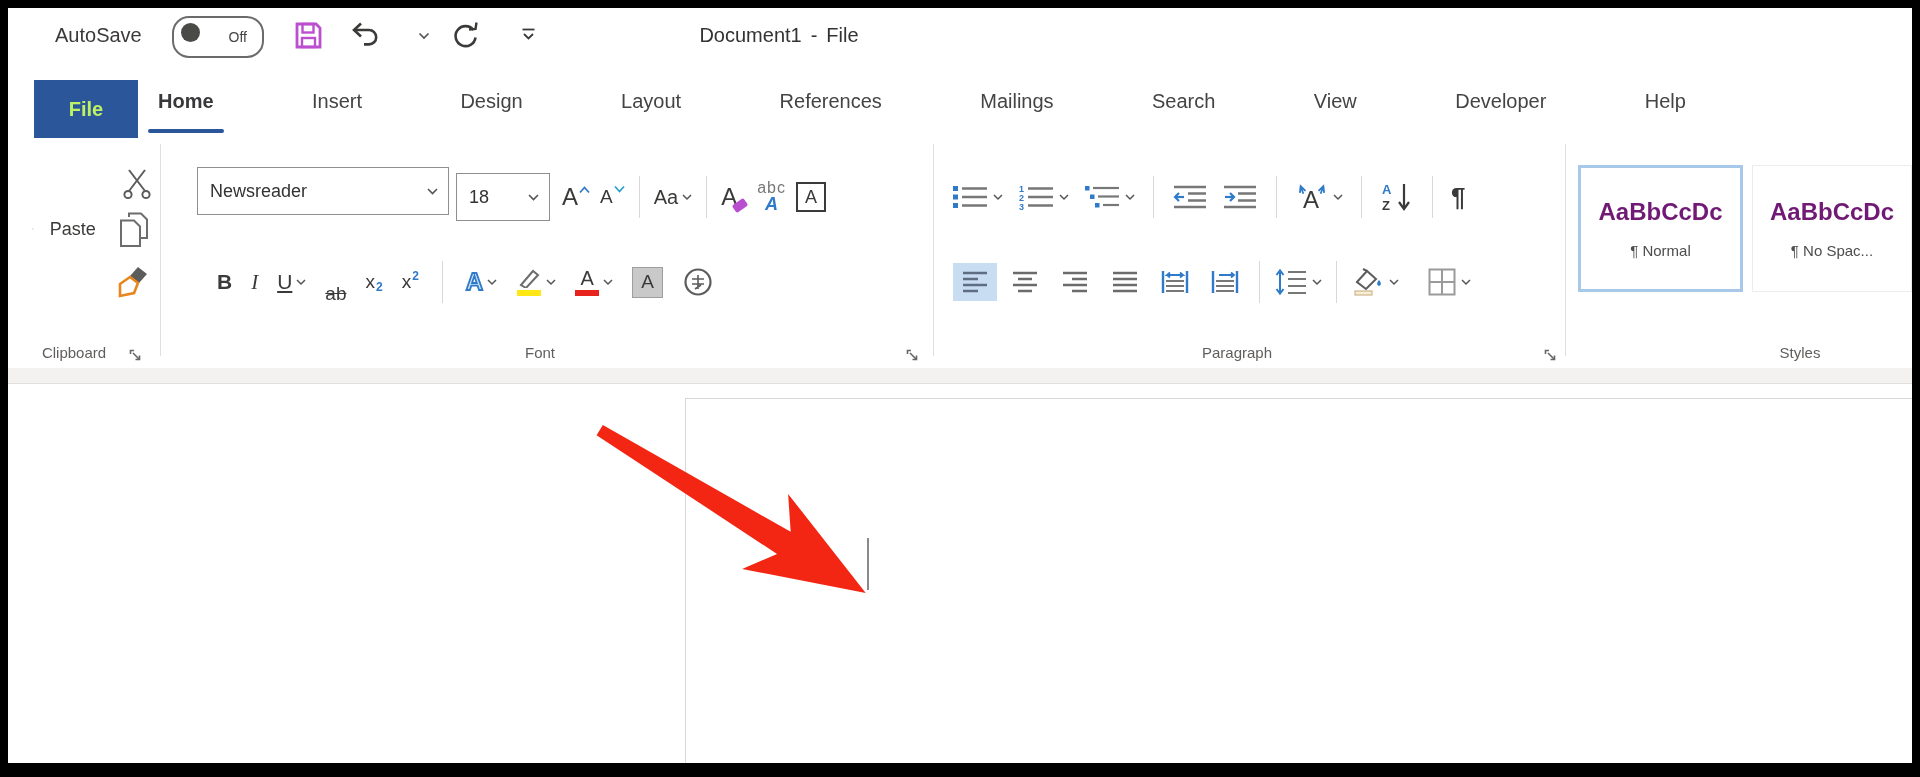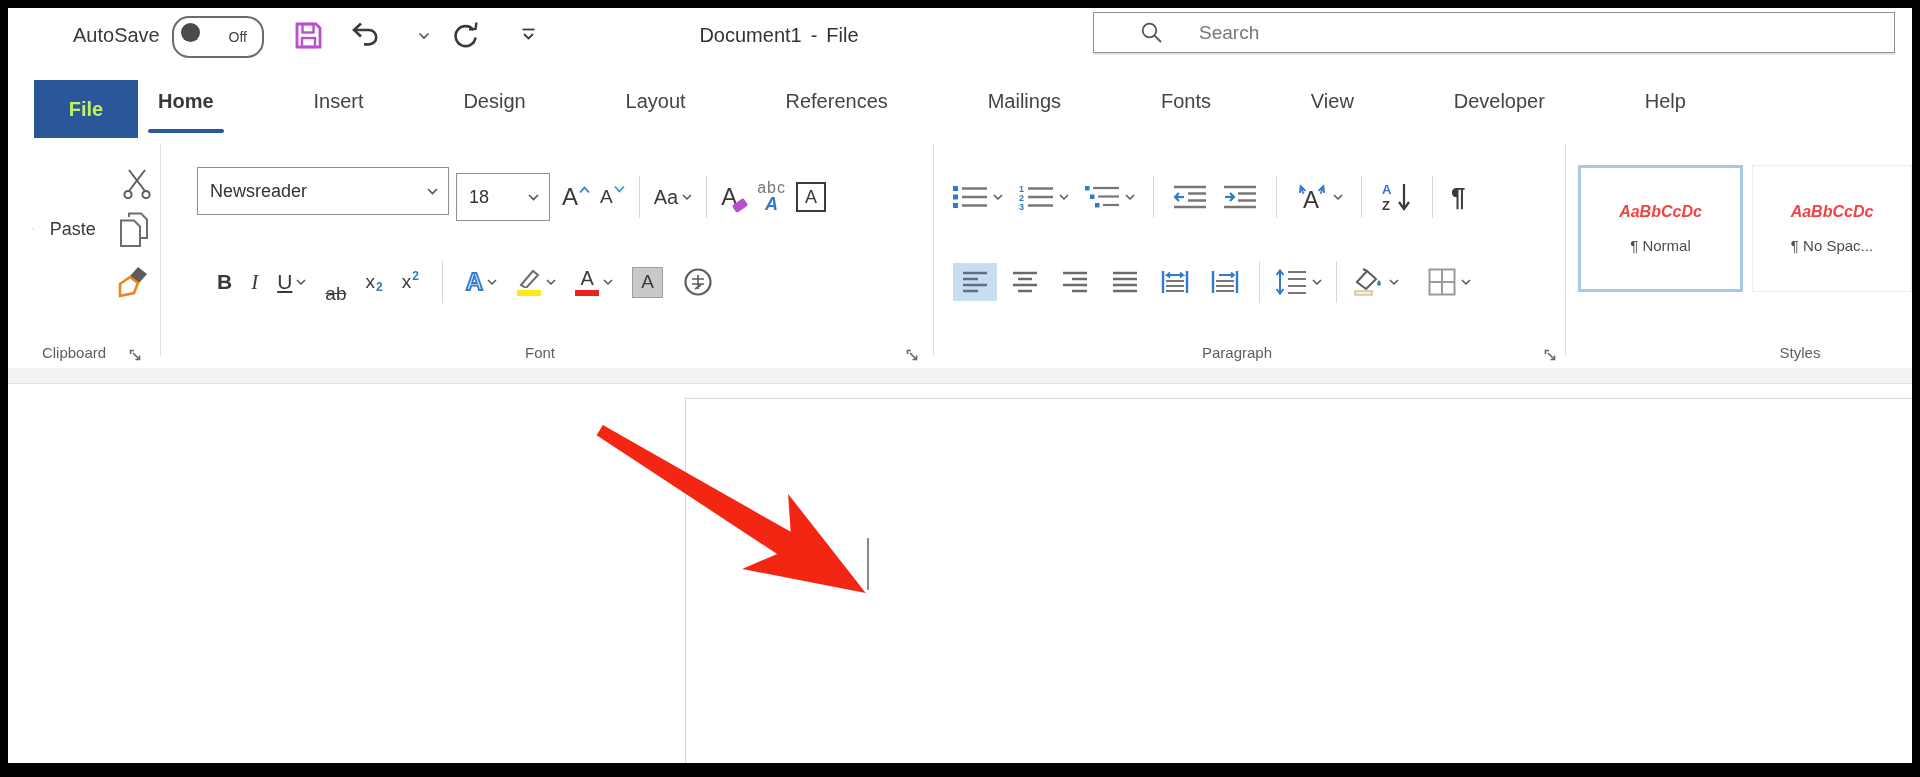--- a/index.html
+++ b/index.html
@@ -7,21 +7,21 @@
     --highlight-yellow:#ffe814; --font-red:#e8231d; --arrow-red:#f22613;
     --ink:#3b3a39; --ink2:#555; --line:#e1dfdd;
   }
   *{margin:0;padding:0;box-sizing:border-box;font-family:"Liberation Sans",sans-serif;}
   html,body{width:1920px;height:777px;}
   body{position:relative;background:#000;overflow:hidden;}
   .screen{position:absolute;left:8px;top:8px;width:1904px;height:755px;background:#fff;overflow:hidden;}
 
   
   .titlebar{position:absolute;left:0;top:0;width:100%;height:54px;background:#fff;}
-  .autosave-label{position:absolute;left:47px;top:50%;transform:translateY(-50%);font-size:20px;color:#3b3a39;margin-left:18px;}
+  .autosave-label{position:absolute;left:47px;top:50%;transform:translateY(-50%);font-size:20px;color:#3b3a39;}
   .toggle{position:absolute;left:164px;top:8px;width:92px;height:42px;border:2px solid #6b6b6b;border-radius:17px;background:#fff;}
   .toggle .knob{position:absolute;left:7px;top:5px;width:19px;height:19px;border-radius:50%;background:#4a4a48;}
   .toggle .state{position:absolute;right:15px;top:50%;transform:translateY(-50%);font-size:14px;color:#444;}
   .qbtn{position:absolute;display:flex;align-items:center;justify-content:center;background:none;border:none;cursor:pointer;}
   .title-center{position:absolute;left:771px;top:50%;transform:translate(-50%,-50%);display:flex;gap:9px;font-size:20px;color:#333;white-space:nowrap;}
   .searchbox{position:absolute;left:1085px;top:4px;width:802px;height:41px;background:#fff;border:1px solid #8f8f8f;
              box-shadow:0 2px 0 rgba(0,0,0,.10);display:flex;align-items:center;}
   .searchbox svg{margin-left:46px;}
   .searchbox input{border:none;outline:none;font-size:19px;color:#444;margin-left:36px;width:600px;background:transparent;}
   .searchbox input::placeholder{color:#767676;}
@@ -57,21 +57,21 @@
   .bar-ic{display:inline-flex;flex-direction:column;align-items:center;line-height:1;}
   .bar-ic .bar{width:24px;height:6px;margin-top:2px;}
   .shade-a{width:31px;height:31px;background:#c9c9c9;border:1px solid #9e9e9e;display:inline-flex;align-items:center;justify-content:center;font-size:19px;color:#3b3a39;}
   .align-btn{width:44px;height:38px;display:inline-flex;align-items:center;justify-content:center;border:none;background:none;cursor:pointer;}
   .align-btn.selected{background:#c8ddf2;}
 
   
   .style-card{position:absolute;top:25px;width:165px;height:127px;background:#fff;display:flex;flex-direction:column;
               align-items:center;justify-content:center;gap:16px;cursor:pointer;border:1px solid #ececec;}
   .style-card.selected{border:3px solid #a8c8ea;}
-  .style-preview{font-size:16px;font-weight:bold;color:#ef4444;letter-spacing:0;font-style:italic;}
+  .style-preview{font-size:24px;font-weight:bold;color:#701a75;letter-spacing:0;}
   .style-name{font-size:15px;color:#4d4d4d;}
 
   
   .band{position:absolute;left:0;top:360px;width:100%;height:16px;background:#f3f2f1;border-bottom:1px solid #e2e0de;}
   .docarea{position:absolute;left:0;top:377px;width:100%;height:378px;background:#fff;}
   .page{position:absolute;left:677px;top:13px;right:0;bottom:0;background:#fff;border-left:1px solid #d8d8d8;border-top:1px solid #d8d8d8;}
   .caret{position:absolute;left:859px;top:153px;width:2px;height:52px;background:#8a8a8a;}
   .doc-text{position:absolute;left:862px;top:190px;font-family:"Liberation Serif","DejaVu Serif",serif;
             font-size:40px;color:#1c1c1c;white-space:nowrap;cursor:text;}
   .arrow-overlay{position:absolute;inset:0;pointer-events:none;}
@@ -115,39 +115,32 @@
       <svg width="17" height="15" viewBox="0 0 17 15">
         <path d="M2.5 2.5 h12" stroke="#3b3a39" stroke-width="1.8"></path>
         <path d="M4 7 L8.5 11.5 L13 7" fill="none" stroke="#3b3a39" stroke-width="1.8"></path>
       </svg>
     </button>
     <div class="title-center">
       <span>Document1</span>
       <span>-</span>
       <span>File</span>
     </div>
-    <div class="searchbox">
-      <svg width="23" height="23" viewBox="0 0 23 23">
-        <circle cx="9.5" cy="9.5" r="6.8" fill="none" stroke="#555" stroke-width="1.8"></circle>
-        <path d="M14.6 14.6 L21 21" stroke="#555" stroke-width="1.8"></path>
-      </svg>
-      <input type="text" readonly="" placeholder="Search" style="">
-    </div>
   </div>
 
   <div class="tabrow">
     <div class="file-tab">File</div>
     <div class="tabs">
       <span class="tab active">Home</span>
       <span class="tab">Insert</span>
       <span class="tab">Design</span>
       <span class="tab">Layout</span>
       <span class="tab">References</span>
       <span class="tab">Mailings</span>
-      <span class="tab">Fonts</span>
+      <span class="tab">Search</span>
       <span class="tab">View</span>
       <span class="tab">Developer</span>
       <span class="tab">Help</span>
     </div>
   </div>
 
   <div class="ribbon">
     <div class="vsep-group" style="left:152px;"></div>
     <div class="vsep-group" style="left:925px;"></div>
     <div class="vsep-group" style="left:1557px;"></div>

